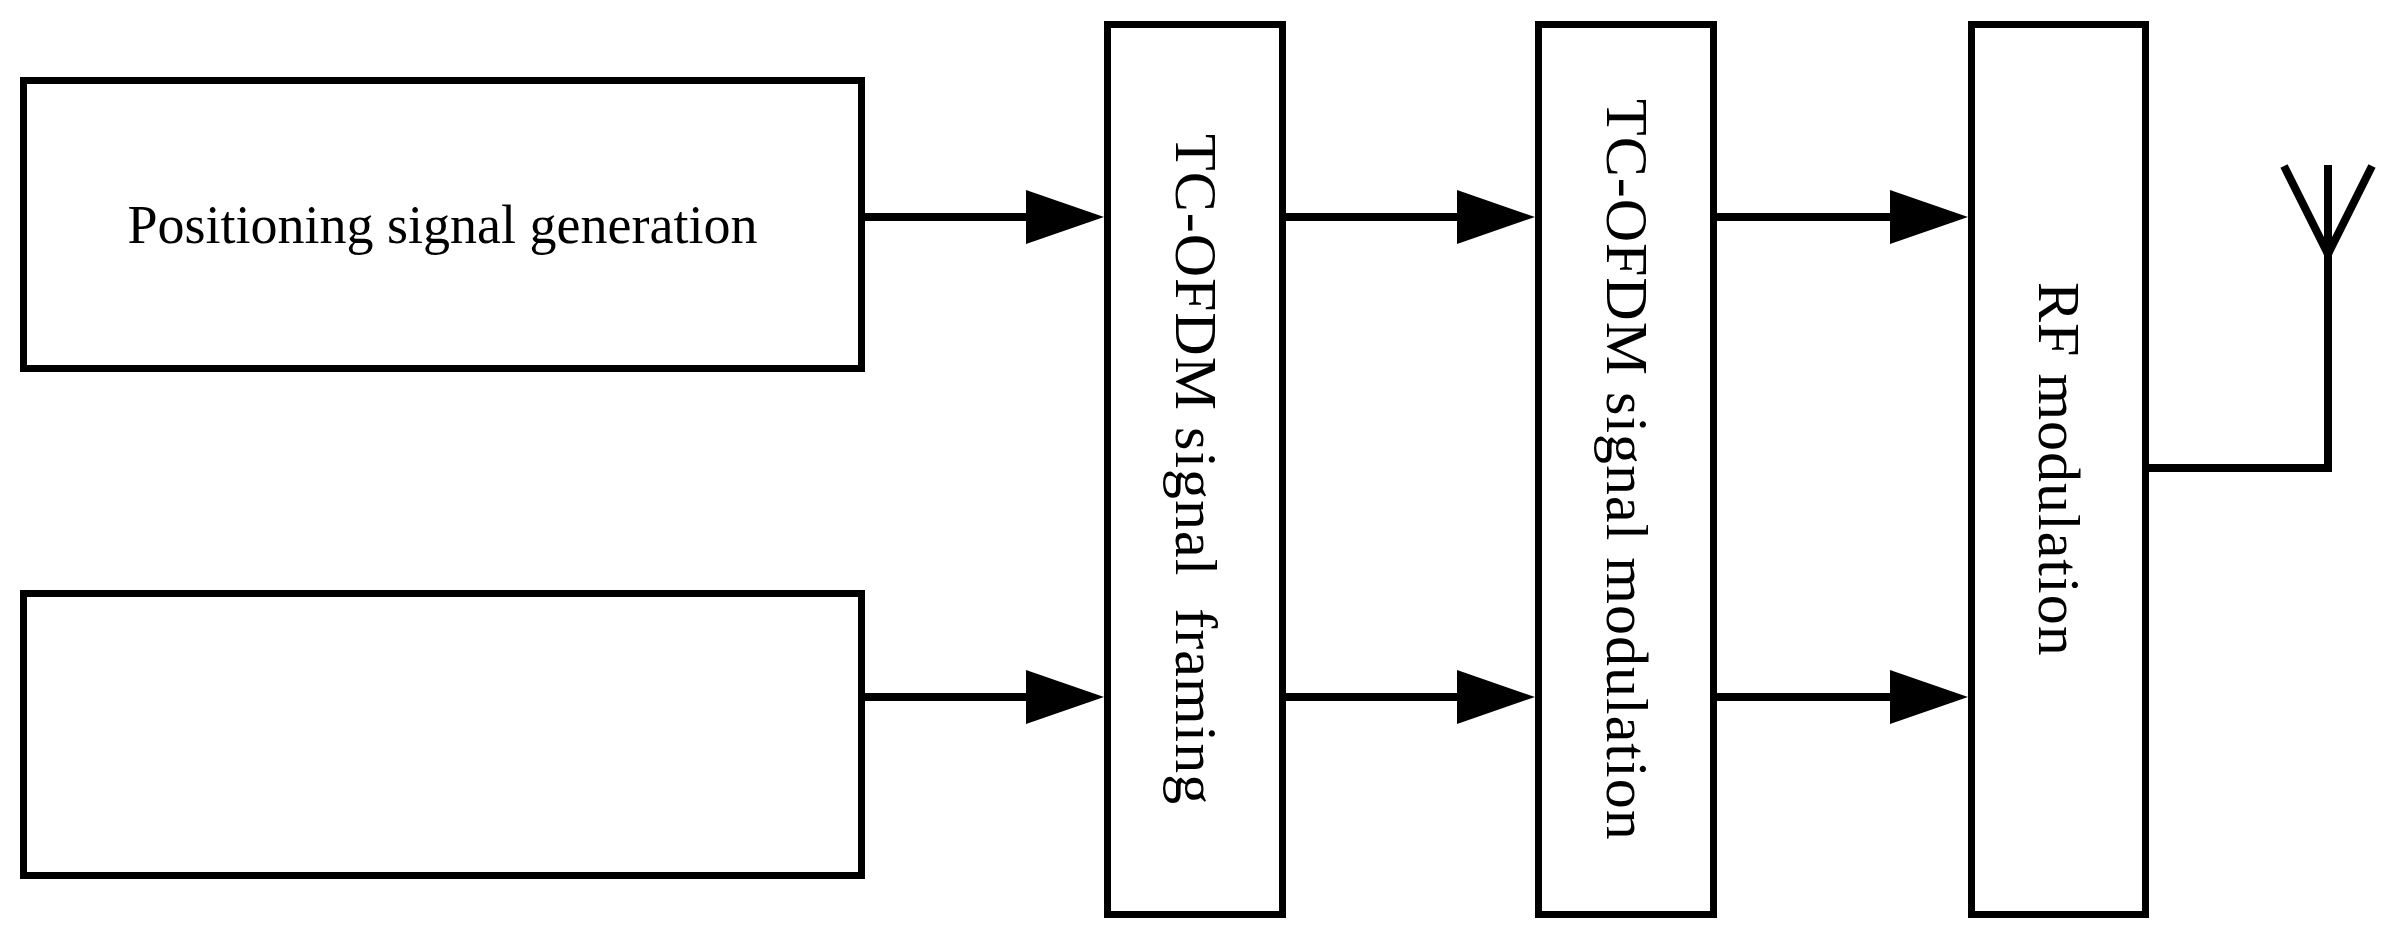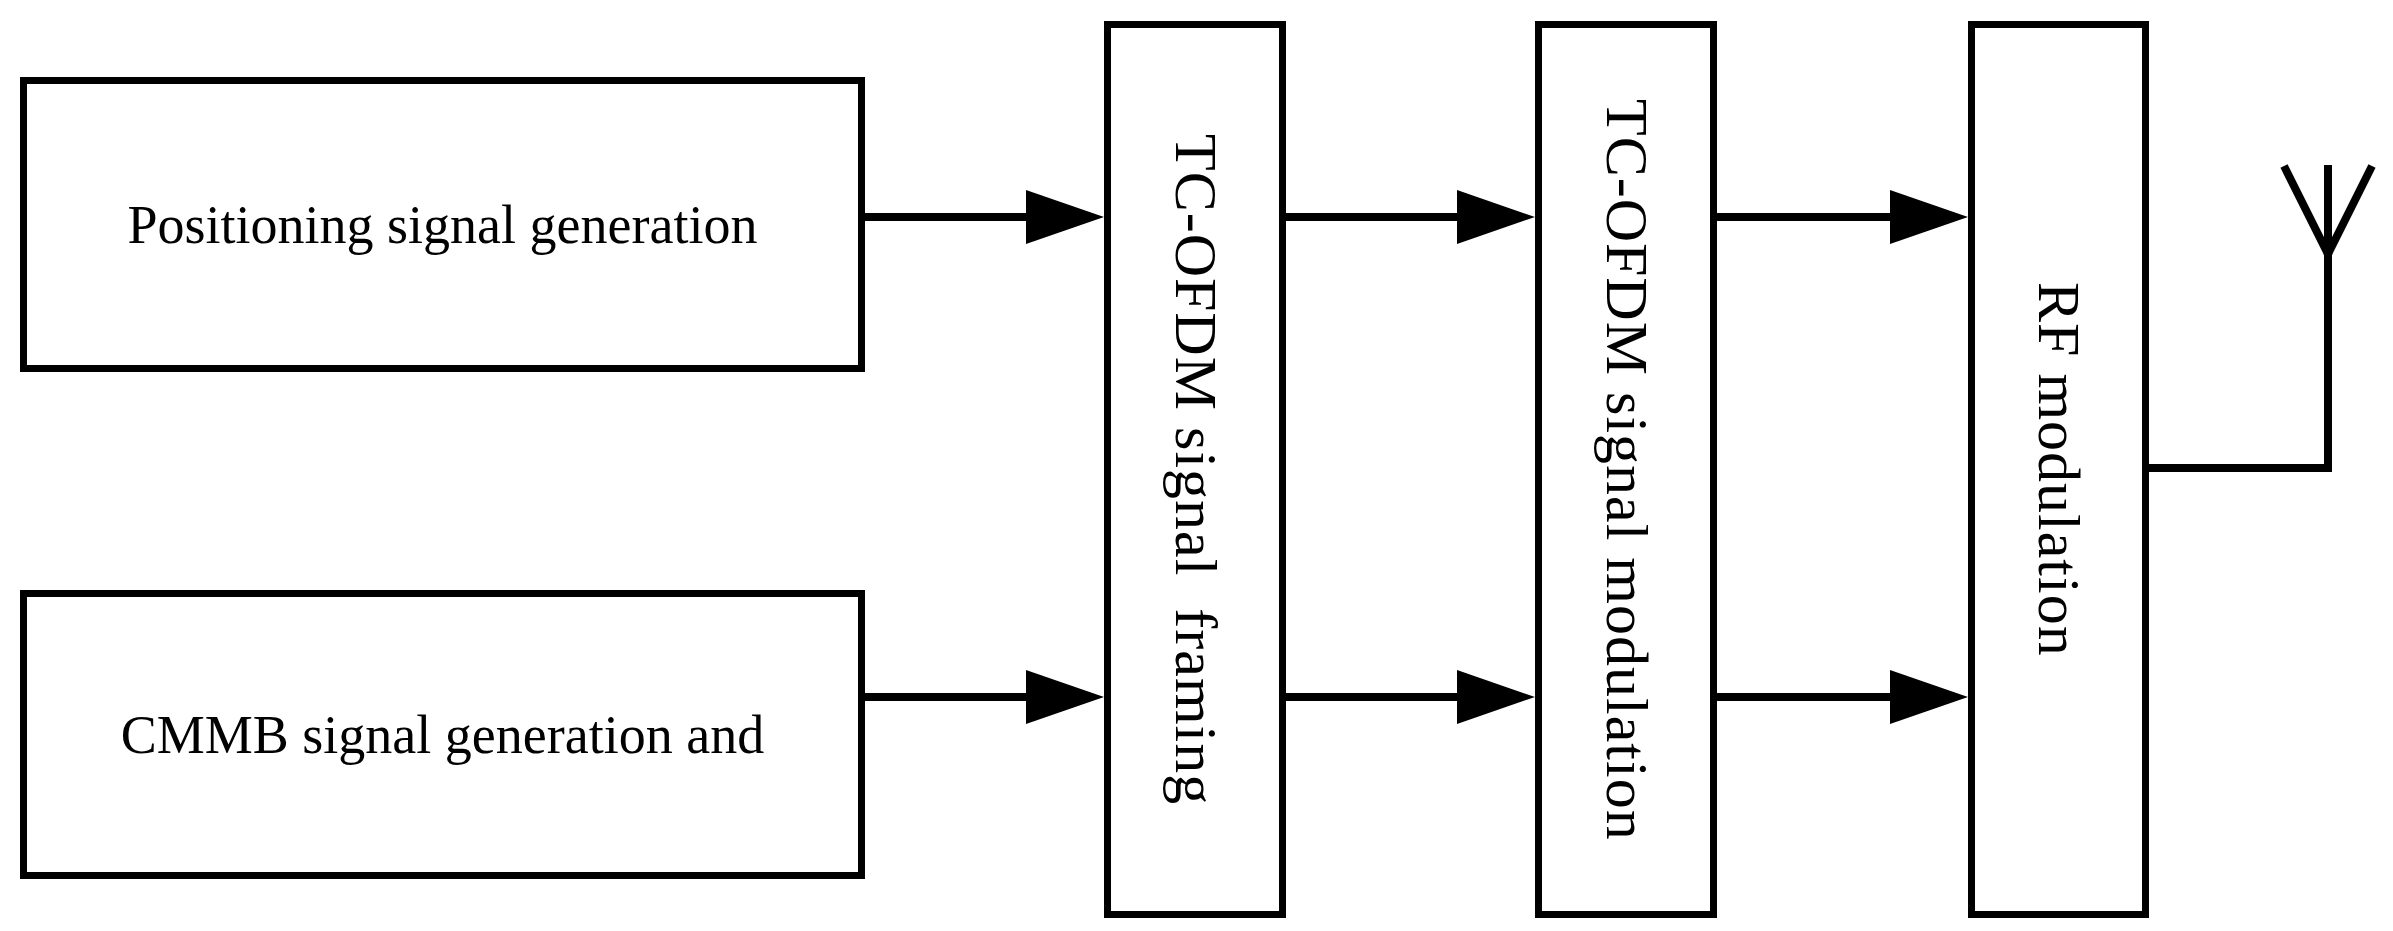--- a/index.html
+++ b/index.html
@@ -90,21 +90,20 @@
       <line class="stroke" x1="2284" y1="166" x2="2329" y2="256"></line>
       <line class="stroke" x1="2372" y1="166" x2="2327" y2="256"></line>
     </g>
   </svg>
 
   <div class="box hbox" id="box-positioning">
     <div>Positioning signal generation</div>
   </div>
 
   <div class="box hbox" id="box-cmmb">
-    <div>CMMB signal generation and</div>
   </div>
 
   <div class="box vbox" id="box-framing">
     <span>TC-OFDM signal  framing</span>
   </div>
 
   <div class="box vbox" id="box-ofdm-mod">
     <span>TC-OFDM signal modulation</span>
   </div>
 

